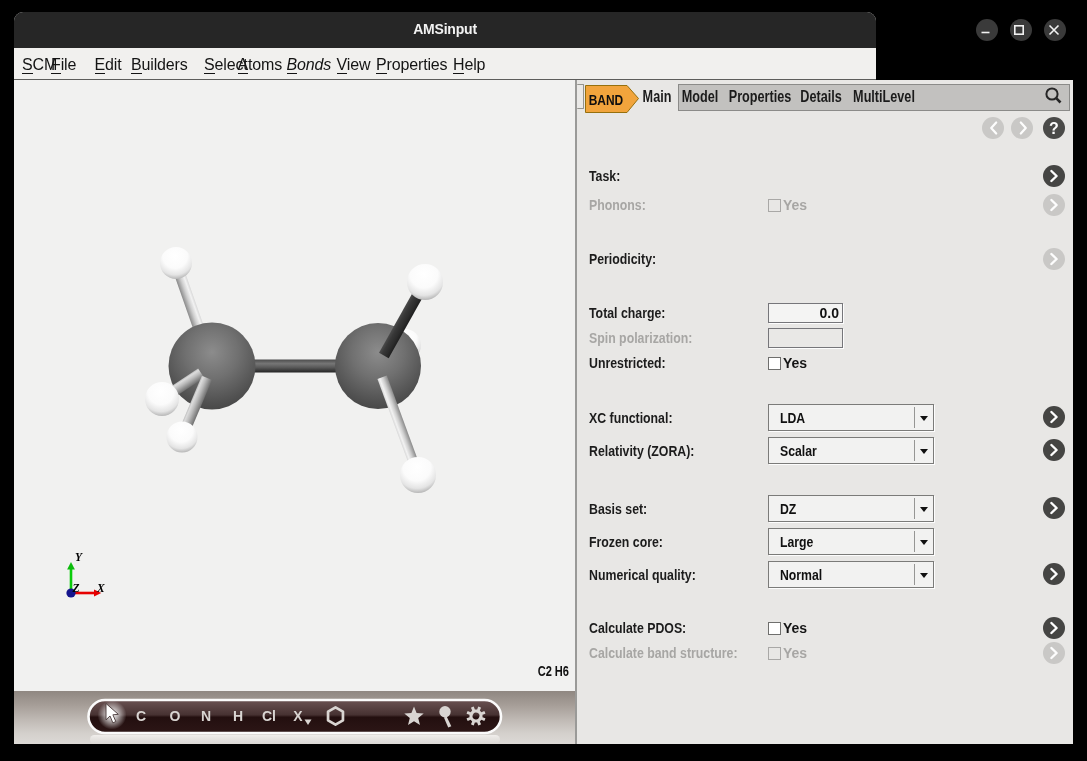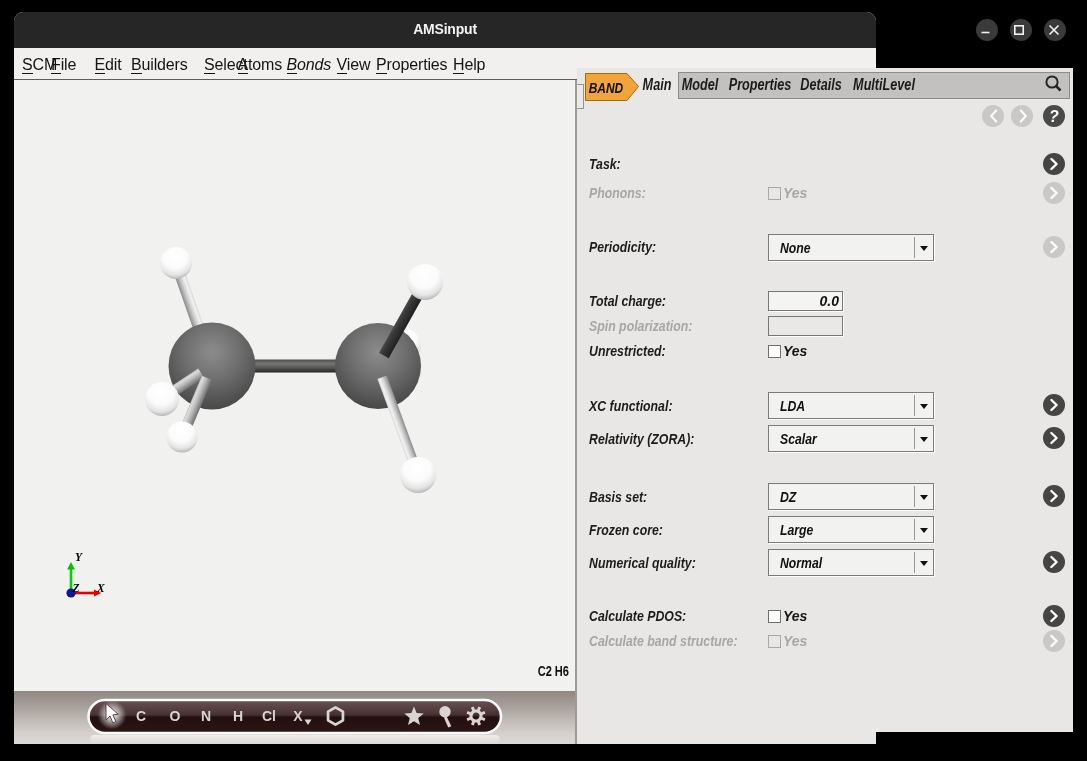--- a/index.html
+++ b/index.html
@@ -16,21 +16,21 @@
   #menubar{position:absolute;left:0;top:36px;width:100%;height:32px;background:#f1f0ee;
        border-bottom:1px solid #5d5d5b;box-sizing:border-box;}
   .mi{position:absolute;top:8px;font-size:16px;color:#141414;letter-spacing:-0.15px;}
   .mi u{text-decoration:none;border-bottom:1px solid #141414;padding-bottom:0px;}
   #viewport{position:absolute;left:0;top:68px;width:561px;height:611px;background:#f1f1f0;}
   #toolbar{position:absolute;left:0;top:679px;width:561px;height:53px;
        background:linear-gradient(180deg,#8f8781 0%,#a79f99 28%,#c0bab5 55%,#d4d0cc 80%,#dcd9d6 100%);}
   #divider{position:absolute;left:561px;top:68px;width:2px;height:664px;background:#9a9a98;}
   #sash{position:absolute;z-index:5;left:562.5px;top:72px;width:6px;height:23px;background:#eae9e7;
        border:1px solid #94948f;border-radius:1px;border-left:none;}
-  #rpanel{position:absolute;left:563px;top:56px;width:496px;height:664px;background:#e8e7e5;font-style:italic;}
+  #rpanel{position:absolute;left:563px;top:68px;width:496px;height:664px;background:#e8e7e5;}
 
   
   #tabstrip{position:absolute;left:101px;top:4px;width:392px;height:27px;background:#c2c1bf;
        border:1px solid #8b8b89;box-sizing:border-box;}
   .tab{position:absolute;top:9px;font-size:16px;line-height:16px;font-weight:bold;color:#1b1b1b;
        transform:translateX(-50%) scaleX(0.79);}
   #maintab{position:absolute;left:54px;top:4px;width:47px;height:28px;background:#e8e7e5;}
   #pennant{position:absolute;left:8px;top:5px;}
   .navc{position:absolute;width:22px;height:22px;border-radius:50%;}
   .navc.dark{background:#4a4a48;}
@@ -254,25 +254,20 @@
     <div class="lbl dis" style="left:12px;top:258px;">Spin polarization:</div>
     <div class="lbl" style="left:12px;top:283px;">Unrestricted:</div>
     <div class="lbl" style="left:12px;top:338px;">XC functional:</div>
     <div class="lbl" style="left:12px;top:371px;">Relativity (ZORA):</div>
     <div class="lbl" style="left:12px;top:429px;">Basis set:</div>
     <div class="lbl" style="left:12px;top:462px;">Frozen core:</div>
     <div class="lbl" style="left:12px;top:495px;">Numerical quality:</div>
     <div class="lbl" style="left:12px;top:548px;">Calculate PDOS:</div>
     <div class="lbl dis" style="left:12px;top:573px;">Calculate band structure:</div>
 
-    <div class="dd" style="top:166px;">
-        <span class="txt">None</span>
-        <span class="sep"></span>
-        <span class="tri"></span>
-      </div>
     <div class="dd" style="top:324px;text-align:center;">
         <span class="txt">LDA</span>
         <span class="sep"></span>
         <span class="tri"></span>
       </div>
     <div class="dd" style="top:415px;">
         <span class="txt">DZ</span>
         <span class="sep"></span>
         <span class="tri"></span>
       </div>

